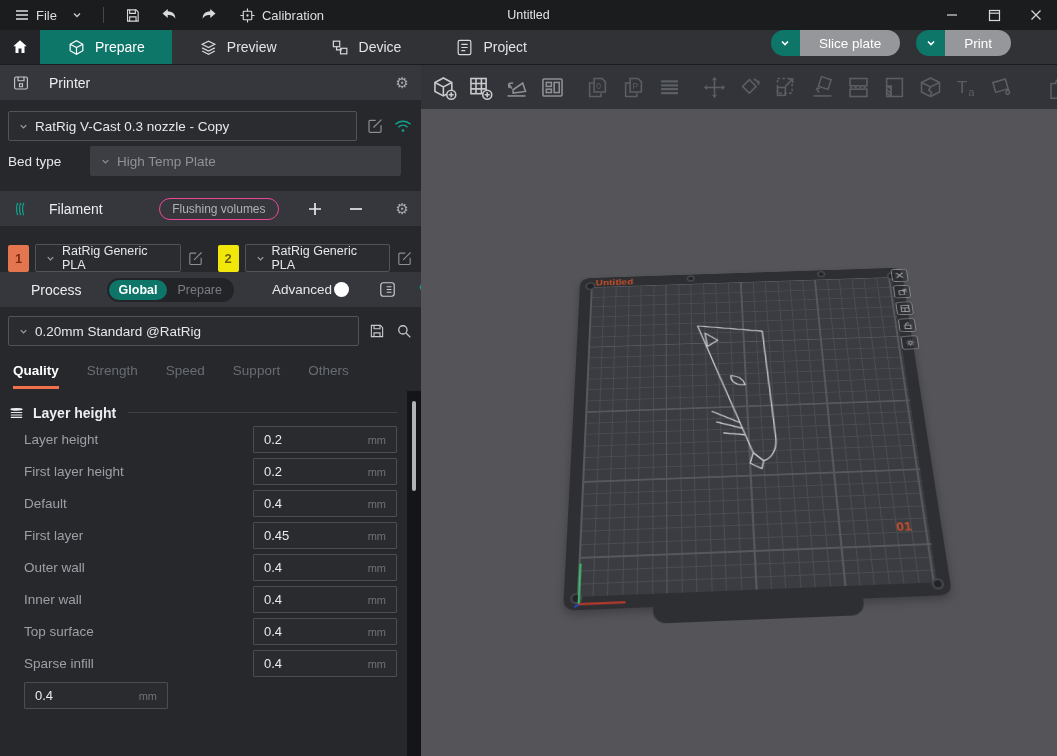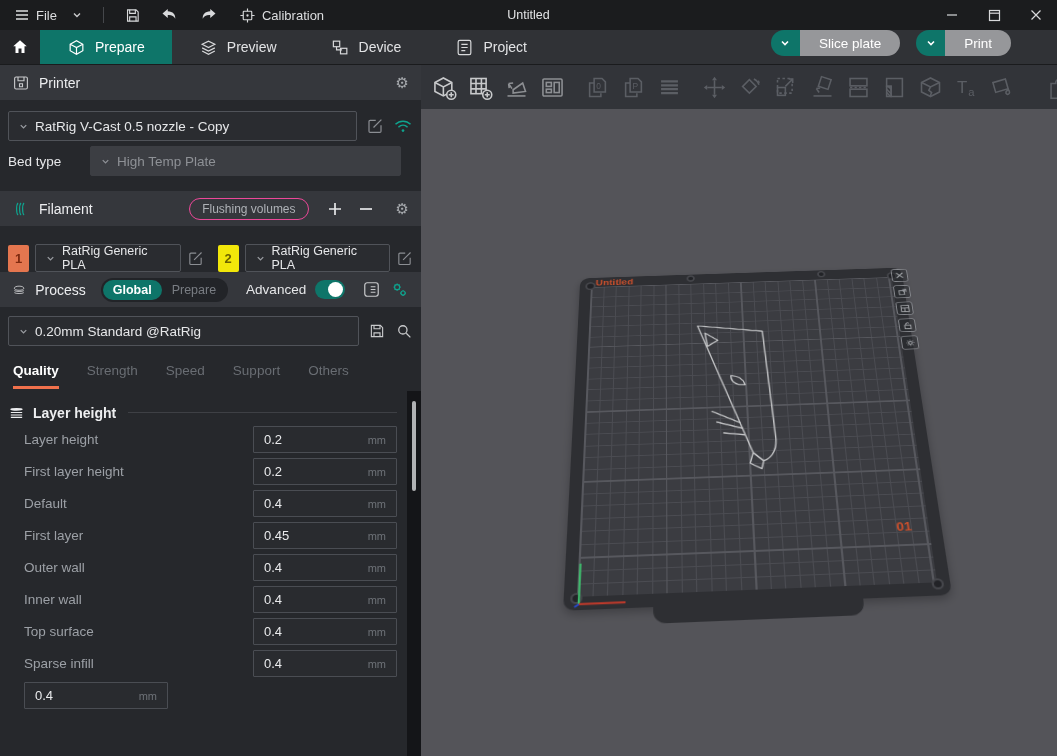--- a/index.html
+++ b/index.html
@@ -29,21 +29,21 @@
   .tab-actions { margin-left:auto; display:flex; gap:16px; padding-right:46px; }
   .split-btn { display:flex; height:26px; }
   .split-chev { width:29px; background:#0E7569; border-radius:13px 0 0 13px; display:flex; align-items:center; justify-content:center; }
   .split-label { background:#96979A; color:#FFFFFF; border-radius:0 13px 13px 0; display:flex; align-items:center; padding:0 19px; font-size:13.5px; }
 
   
   .main { flex:1; display:flex; min-height:0; border-top:1px solid #1A1B1D; }
 
   
   .sidebar { width:421px; background:#26282C; display:flex; flex-direction:column; flex:0 0 auto; min-height:0; }
-  .sec-head { height:35px; background:#35373C; display:flex; align-items:center; gap:9px; padding:0 12px; flex:0 0 auto; }
+  .sec-head { height:35px; background:#35373C; display:flex; align-items:center; gap:19px; padding:0 12px; flex:0 0 auto; }
   .sec-title { font-size:14px; color:#ECEDEF; }
   .spacer { flex:1; }
   .gear { color:#A6A9AD; font-size:15px; line-height:1; }
   .row { display:flex; align-items:center; flex:0 0 auto; }
   .selectbox { height:30px; border:1px solid #505359; background:#2A2C30; border-radius:2px; display:flex; align-items:center; gap:6px; padding:0 9px; color:#E6E7E9; font-size:13.5px; }
   .selectbox .chev { color:#9A9DA2; flex:0 0 auto; }
   .icon-btn { color:#8B8E93; display:flex; align-items:center; justify-content:center; }
   .pill { border:1px solid #ec4899; border-radius:11px; color:#AEB1B6; background:#35373C; font-size:12px; padding:3px 12px; }
   .badge { width:21px; height:27px; border-radius:2px; display:flex; align-items:center; justify-content:center; font-size:13px; font-weight:700; }
   .scope { background:#222428; border-radius:12px; display:flex; align-items:center; padding:2px; }
@@ -227,21 +227,21 @@
           </svg>
         <span class="sec-title">Printer</span>
         <div class="spacer"></div>
         <span class="gear">⚙</span>
       </div>
       <div class="row" style="margin:11px 8px 0 8px; gap:9px;">
         <div class="selectbox" style="flex:1">
           <svg class="ic chev" width="11" height="11" viewBox="0 0 12 12">
               <path d="M3 4.5l3 3 3-3" stroke="#9A9DA2" stroke-width="1.4" fill="none"></path>
             </svg>
-          <span>RatRig V-Cast 0.5 nozzle - Copy</span>
+          <span>RatRig V-Cast 0.3 nozzle - Copy</span>
         </div>
         <span class="icon-btn">
           <svg class="ic" width="18" height="18" viewBox="0 0 24 24" fill="none" stroke="#8B8E93" stroke-width="1.6">
               <path d="M20 11v8a1.5 1.5 0 0 1-1.5 1.5h-13A1.5 1.5 0 0 1 4 19V6a1.5 1.5 0 0 1 1.5-1.5H13"></path>
               <path d="M10 14L20.5 3.5"></path>
             </svg>
         </span>
         <span class="icon-btn">
           <svg class="ic" width="20" height="16" viewBox="0 0 24 18" fill="none" stroke="#0FA38E" stroke-width="1.8">
               <path d="M3 7c5-5 13-5 18 0M6.5 10.5c3.2-3.2 7.8-3.2 11 0"></path>

